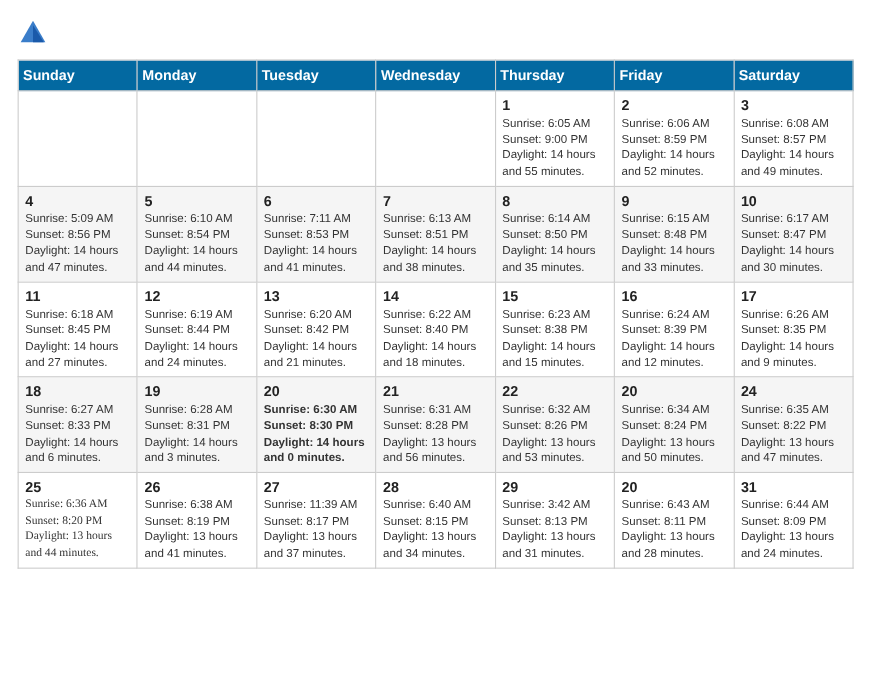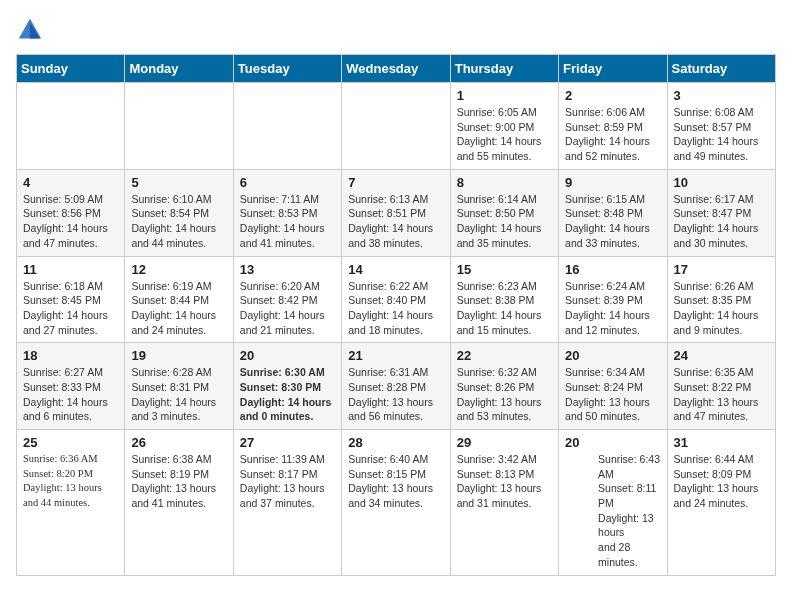--- a/index.html
+++ b/index.html
@@ -323,21 +323,21 @@
         </td>
         <td>
           <div class="day-number">29</div>
           <div class="day-info" style="white-space: pre-line;">Sunrise: 3:42 AM
 Sunset: 8:13 PM
 Daylight: 13 hours
 and 31 minutes.</div>
         </td>
         <td>
           <div class="day-number">20</div>
-          <div class="day-info" style="white-space: pre-line; margin-left: 33px;">Sunrise: 6:43 AM
+          <div class="day-info" style="white-space: pre-line;">Sunrise: 6:43 AM
 Sunset: 8:11 PM
 Daylight: 13 hours
 and 28 minutes.</div>
         </td>
         <td>
           <div class="day-number">31</div>
           <div class="day-info" style="white-space: pre-line;">Sunrise: 6:44 AM
 Sunset: 8:09 PM
 Daylight: 13 hours
 and 24 minutes.</div>

